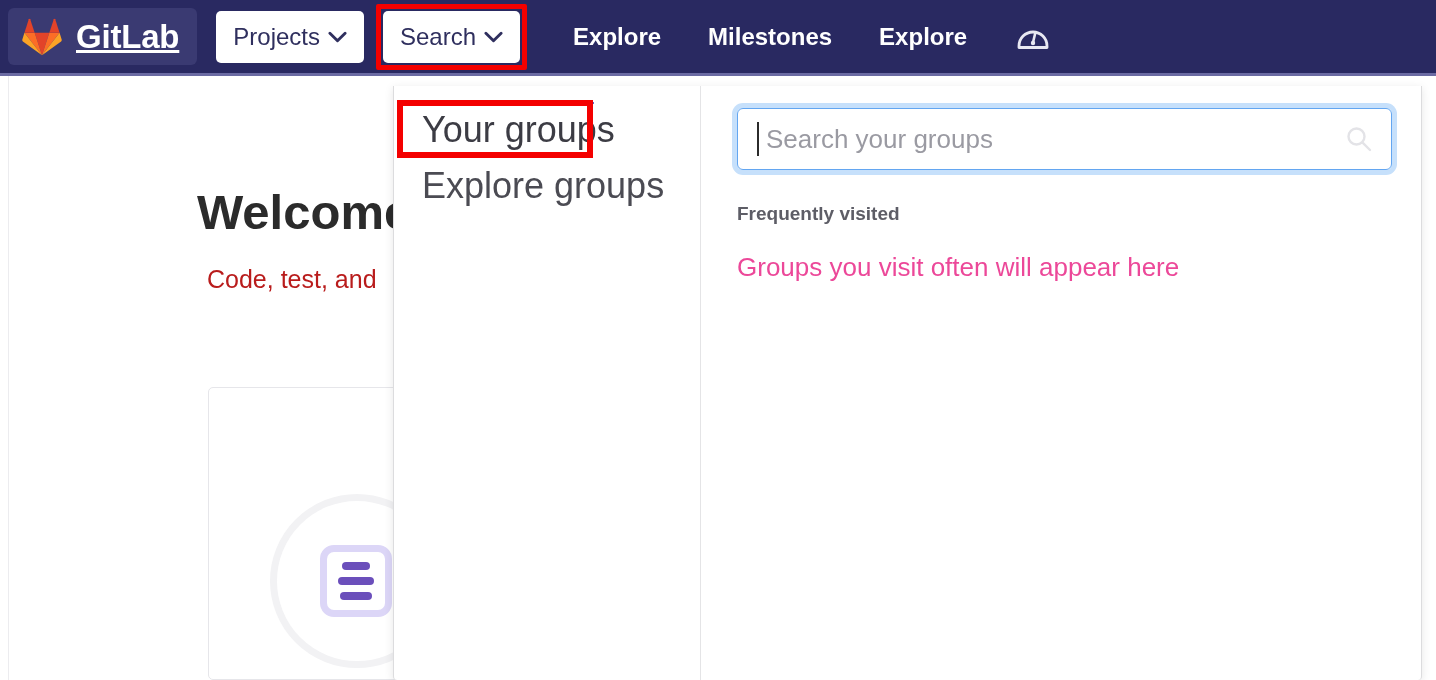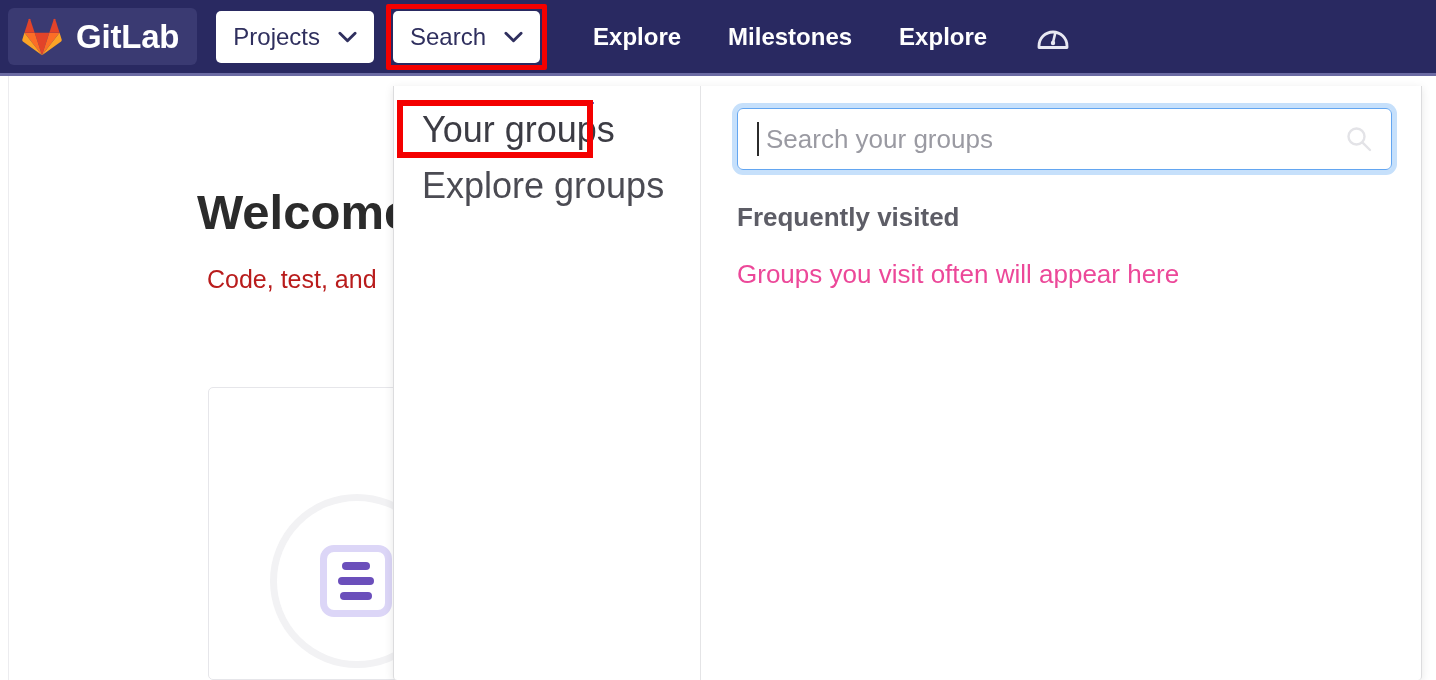--- a/index.html
+++ b/index.html
@@ -61,29 +61,30 @@
     width: 40px;
     height: 38px;
     display: block;
   }
   .logo-text {
     color: #ffffff;
     font-size: 33px;
     font-weight: 700;
     letter-spacing: -0.2px;
     line-height: 1;
+    text-decoration: underline;
   }
 
   .nav-pill {
     background: #ffffff;
     border-radius: 5px;
     height: 52px;
     display: flex;
     align-items: center;
-    gap: 18px;
+    gap: 8px;
     padding: 0 17px;
     margin-left: 19px;
     cursor: pointer;
     box-sizing: border-box;
   }
   .nav-pill-label {
     color: #2f2f5e;
     font-size: 24px;
     font-weight: 400;
     line-height: 1;
@@ -331,21 +332,21 @@
     position: absolute;
     right: 19px;
     top: 17px;
     width: 28px;
     height: 28px;
     pointer-events: none;
   }
 
   .freq-title {
     margin-top: 34px;
-    font-size: 26px;
+    font-size: 19px;
     font-weight: 700;
     color: #5d5d66;
     line-height: 1;
   }
   .freq-empty {
     margin-top: 31px;
     font-size: 26px;
     font-weight: 400;
     color: #ec4899;
     line-height: 1;

